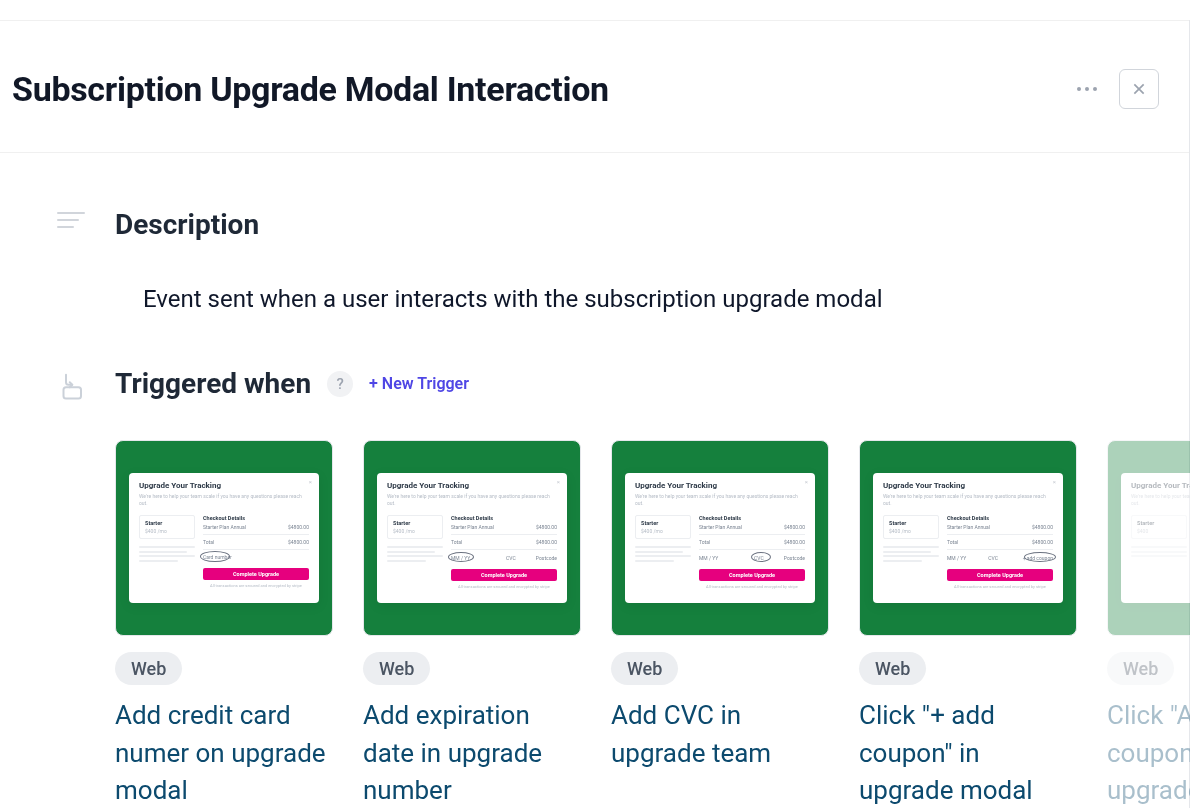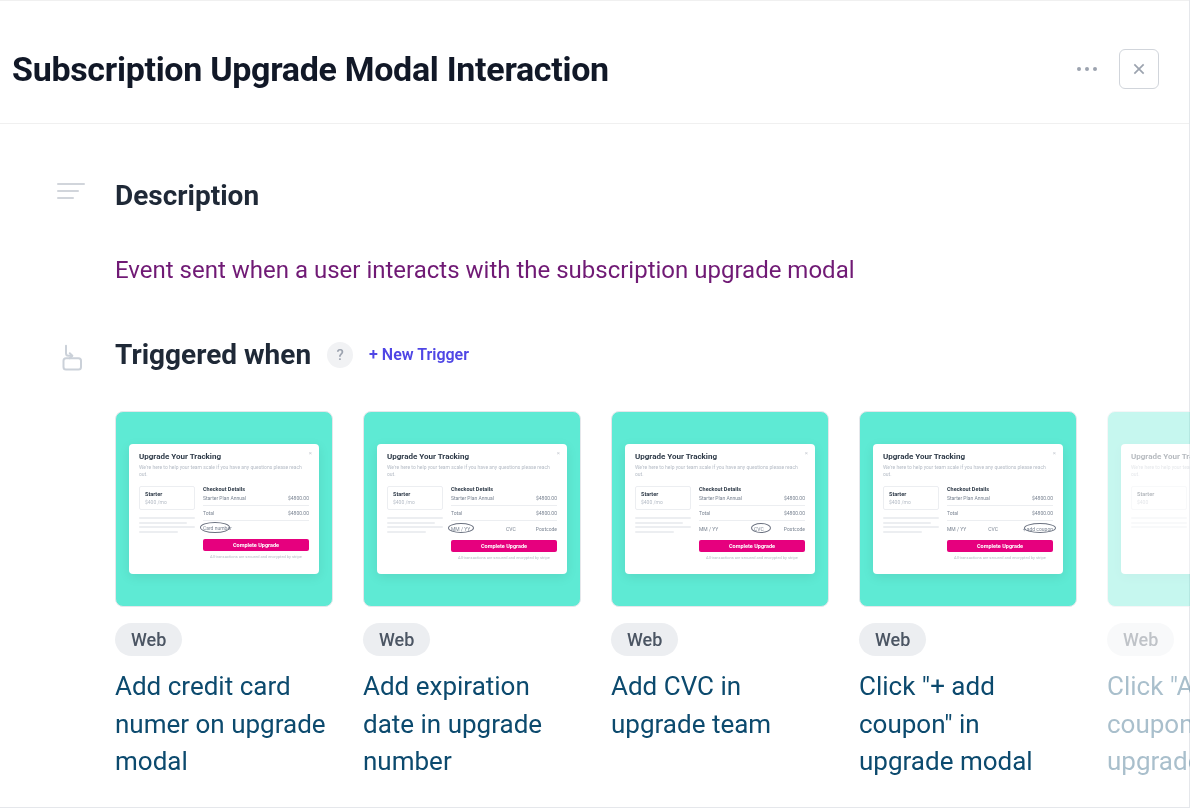--- a/index.html
+++ b/index.html
@@ -20,23 +20,24 @@
       height: 100%;
       background: #ffffff;
       border-right: 1px solid #e5e7eb;
       border-bottom: 1px solid #e5e7eb;
       position: relative;
     }
     .panel-header {
       display: flex;
       align-items: center;
       justify-content: space-between;
-      padding: 48px 30px 34px 12px;
+      padding: 48px 30px 43px 12px;
       border-top: 1px solid #f0f0f0;
       border-bottom: 1px solid #f0f0f0;
+      margin-top: 20px;
     }
     .panel-title {
       font-size: 34px;
       font-weight: 700;
       color: #111827;
       letter-spacing: -0.3px;
     }
     .header-actions {
       display: flex;
       align-items: center;
@@ -112,22 +113,23 @@
       font-size: 28px;
       font-weight: 700;
       color: #1f2937;
       margin-bottom: 40px;
       display: flex;
       align-items: center;
       gap: 16px;
     }
     .section-body-text {
       font-size: 24px;
-      color: #701a75;
+      color: #0f172a;
       line-height: 1.5;
+      margin-left: 28px;
     }
     .help-badge {
       width: 26px;
       height: 26px;
       border-radius: 50%;
       background: #f1f2f4;
       color: #9ca3af;
       font-size: 15px;
       font-weight: 500;
       display: inline-flex;
@@ -155,21 +157,21 @@
     }
     .trigger-card {
       width: 218px;
       flex-shrink: 0;
     }
     .trigger-thumb {
       width: 218px;
       height: 196px;
       border: 1px solid #e5e7eb;
       border-radius: 8px;
-      background: #5eead4;
+      background: #15803d;
       display: flex;
       align-items: center;
       justify-content: center;
       margin-bottom: 16px;
       overflow: hidden;
       position: relative;
     }
     .mini-modal {
       width: 190px;
       height: 130px;

